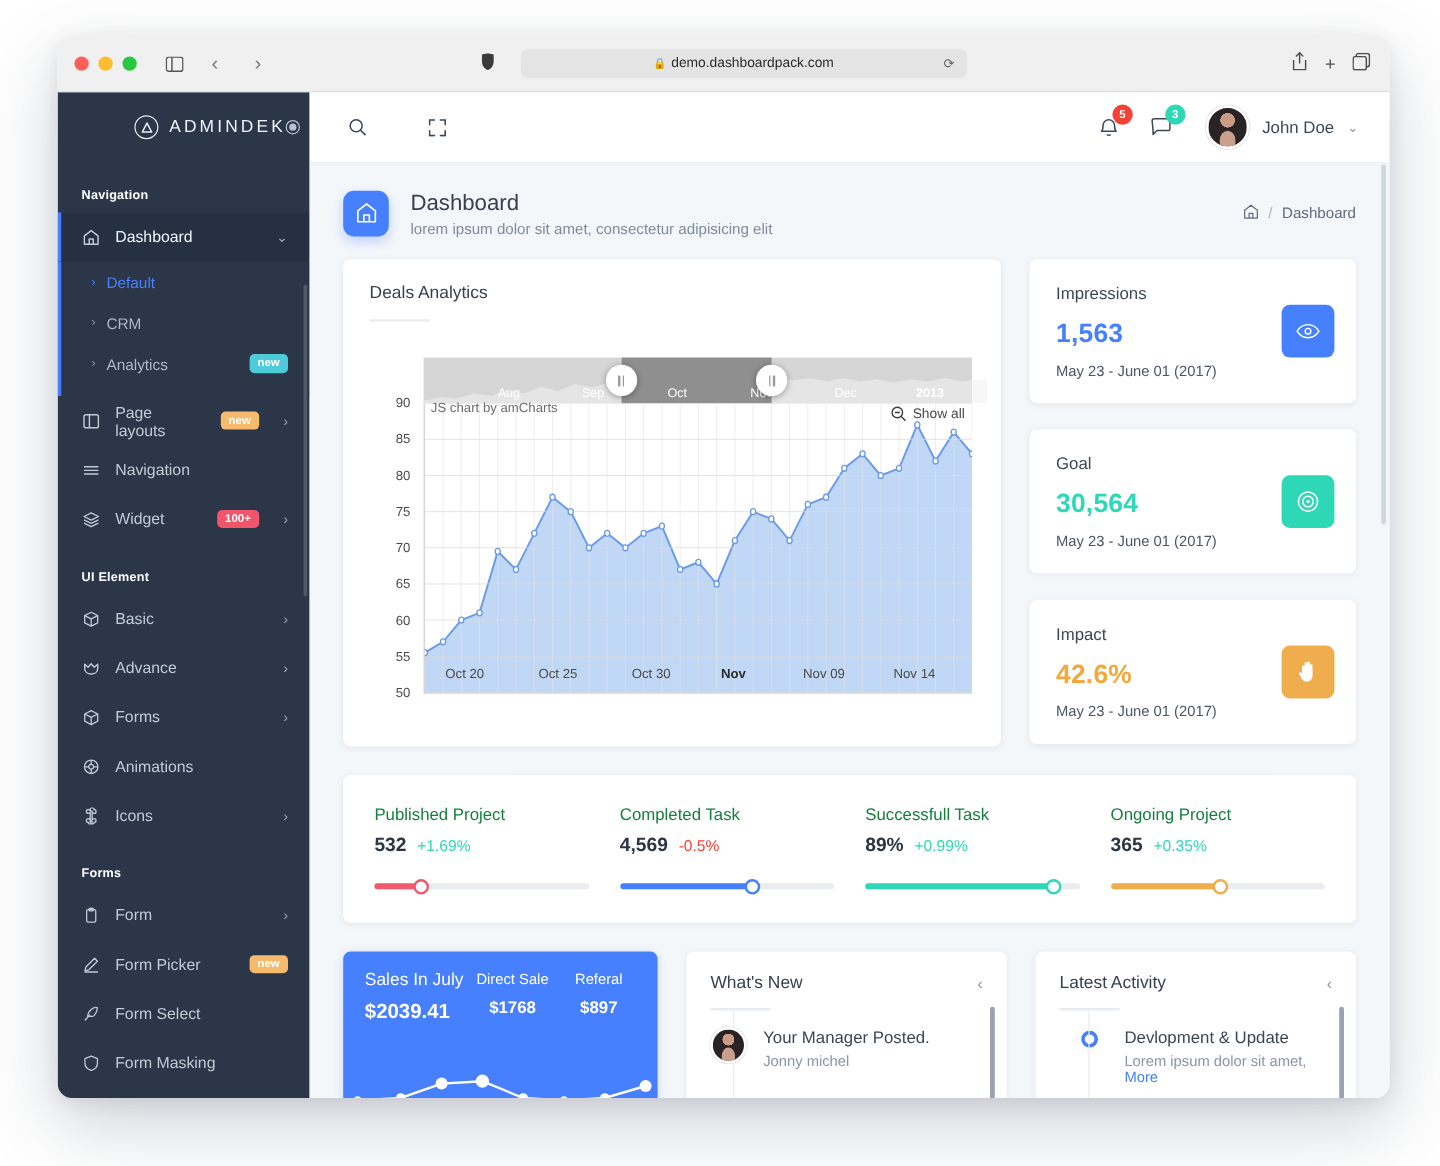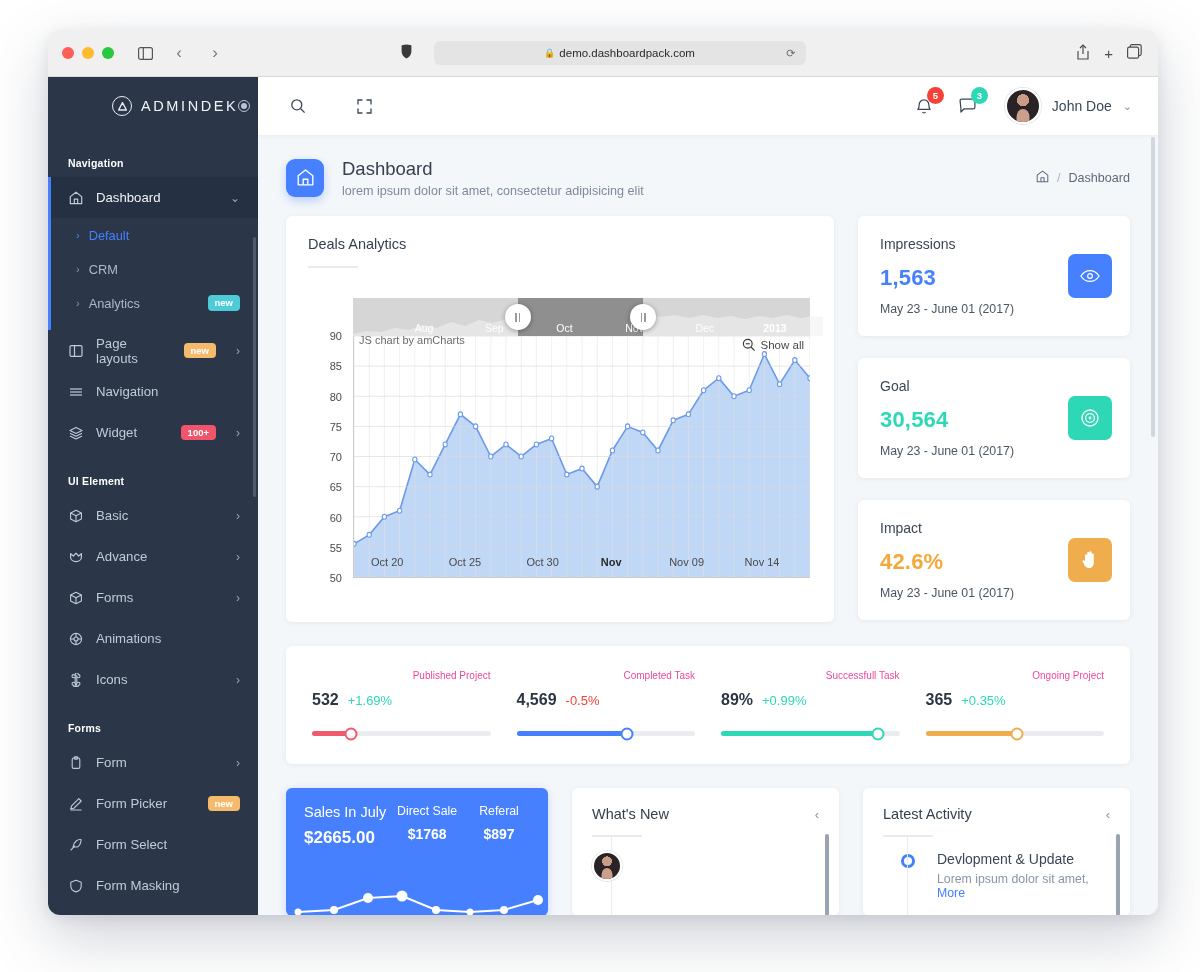--- a/index.html
+++ b/index.html
@@ -255,21 +255,21 @@
   .stat-badge {
     position:absolute; right: 18px; top: 38px;
     width: 44px; height:44px; border-radius:7px;
     display:flex; align-items:center; justify-content:center;
     color:#fff;
   }
 
   
   .prog-card { margin: 24px 28px 0 28px; padding: 24px 26px 28px 26px; display:flex; }
   .prog-item { flex:1; padding-right: 26px; }
-  .prog-title { font-size: 10px; color:#ec4899;text-align:right; }
+  .prog-title { font-size: 14px; color:#15803d; }
   .prog-nums { margin-top: 10px; display:flex; align-items:baseline; gap:9px;}
   .prog-main { font-size: 16px; font-weight:700; color:#2c3542;}
   .prog-delta { font-size: 13px; font-weight:500; }
   .prog-track {
     margin-top: 22px; height: 5px; border-radius:3px; background:#eaecef; position:relative;
   }
   .prog-fill { position:absolute; left:0; top:0; bottom:0; border-radius:3px;}
   .prog-knob {
     position:absolute; top:50%; transform:translate(-50%,-50%);
     width: 13px; height:13px; border-radius:50%; background:#fff; border:2px solid;
@@ -855,21 +855,21 @@
             </div>
           </div>
         </section>
 
         <div class="bottom-row">
 
           <section class="sales-card">
             <div class="sales-top">
               <div class="sales-main">
                 <div class="sales-ttl">Sales In July</div>
-                <div class="sales-amt">$2665.00</div>
+                <div class="sales-amt">$2039.41</div>
               </div>
               <div class="sales-sub">
                 <div class="s1">Direct Sale</div>
                 <div class="s2">$1768</div>
               </div>
               <div class="sales-sub" style="flex:0 0 62px;">
                 <div class="s1">Referal</div>
                 <div class="s2">$897</div>
               </div>
             </div>
@@ -888,20 +888,24 @@
 
           <section class="card feed-card">
             <div class="feed-head">
               <span class="ttl">What's New</span>
               <span class="nav">‹</span>
             </div>
             <div class="feed-rule"></div>
             <div class="vline"></div>
             <div class="feed-item">
               <span class="feed-avatar"></span>
+              <div>
+                <div class="feed-t1">Your Manager Posted.</div>
+                <div class="feed-t2">Jonny michel</div>
+              </div>
             </div>
             <div class="feed-scroll"></div>
           </section>
 
           <section class="card feed-card">
             <div class="feed-head">
               <span class="ttl">Latest Activity</span>
               <span class="nav">‹</span>
             </div>
             <div class="feed-rule"></div>

